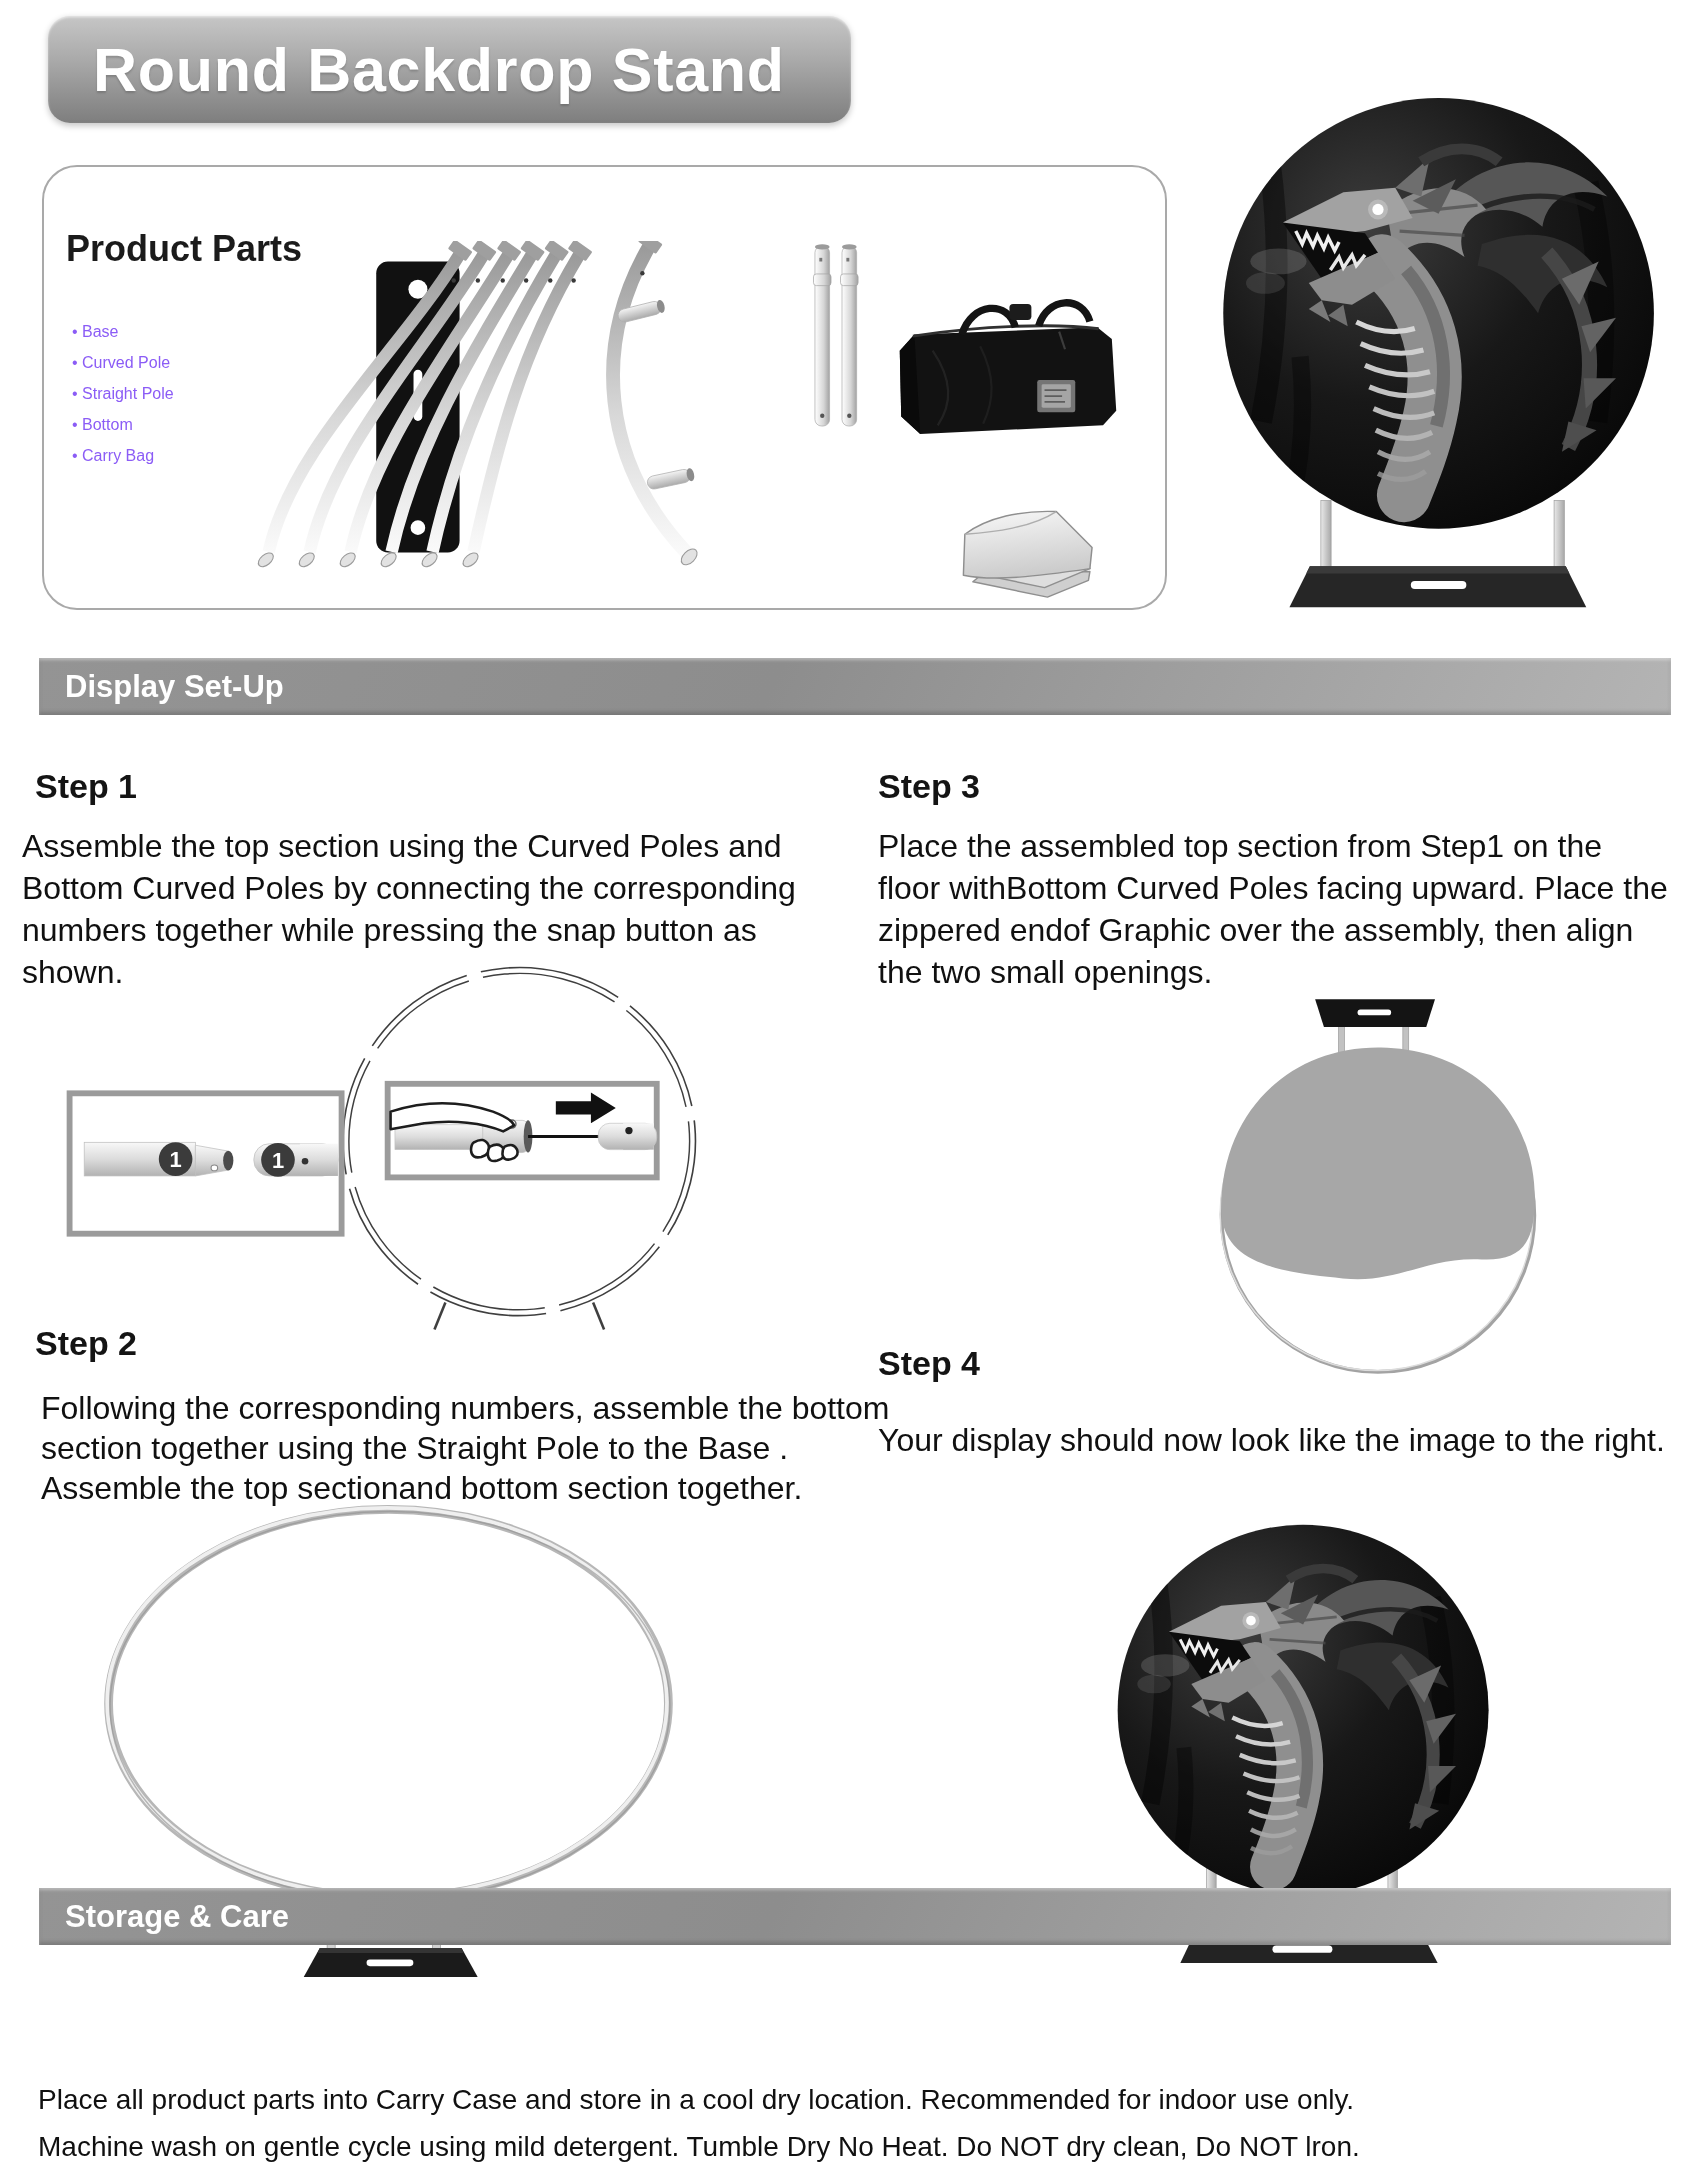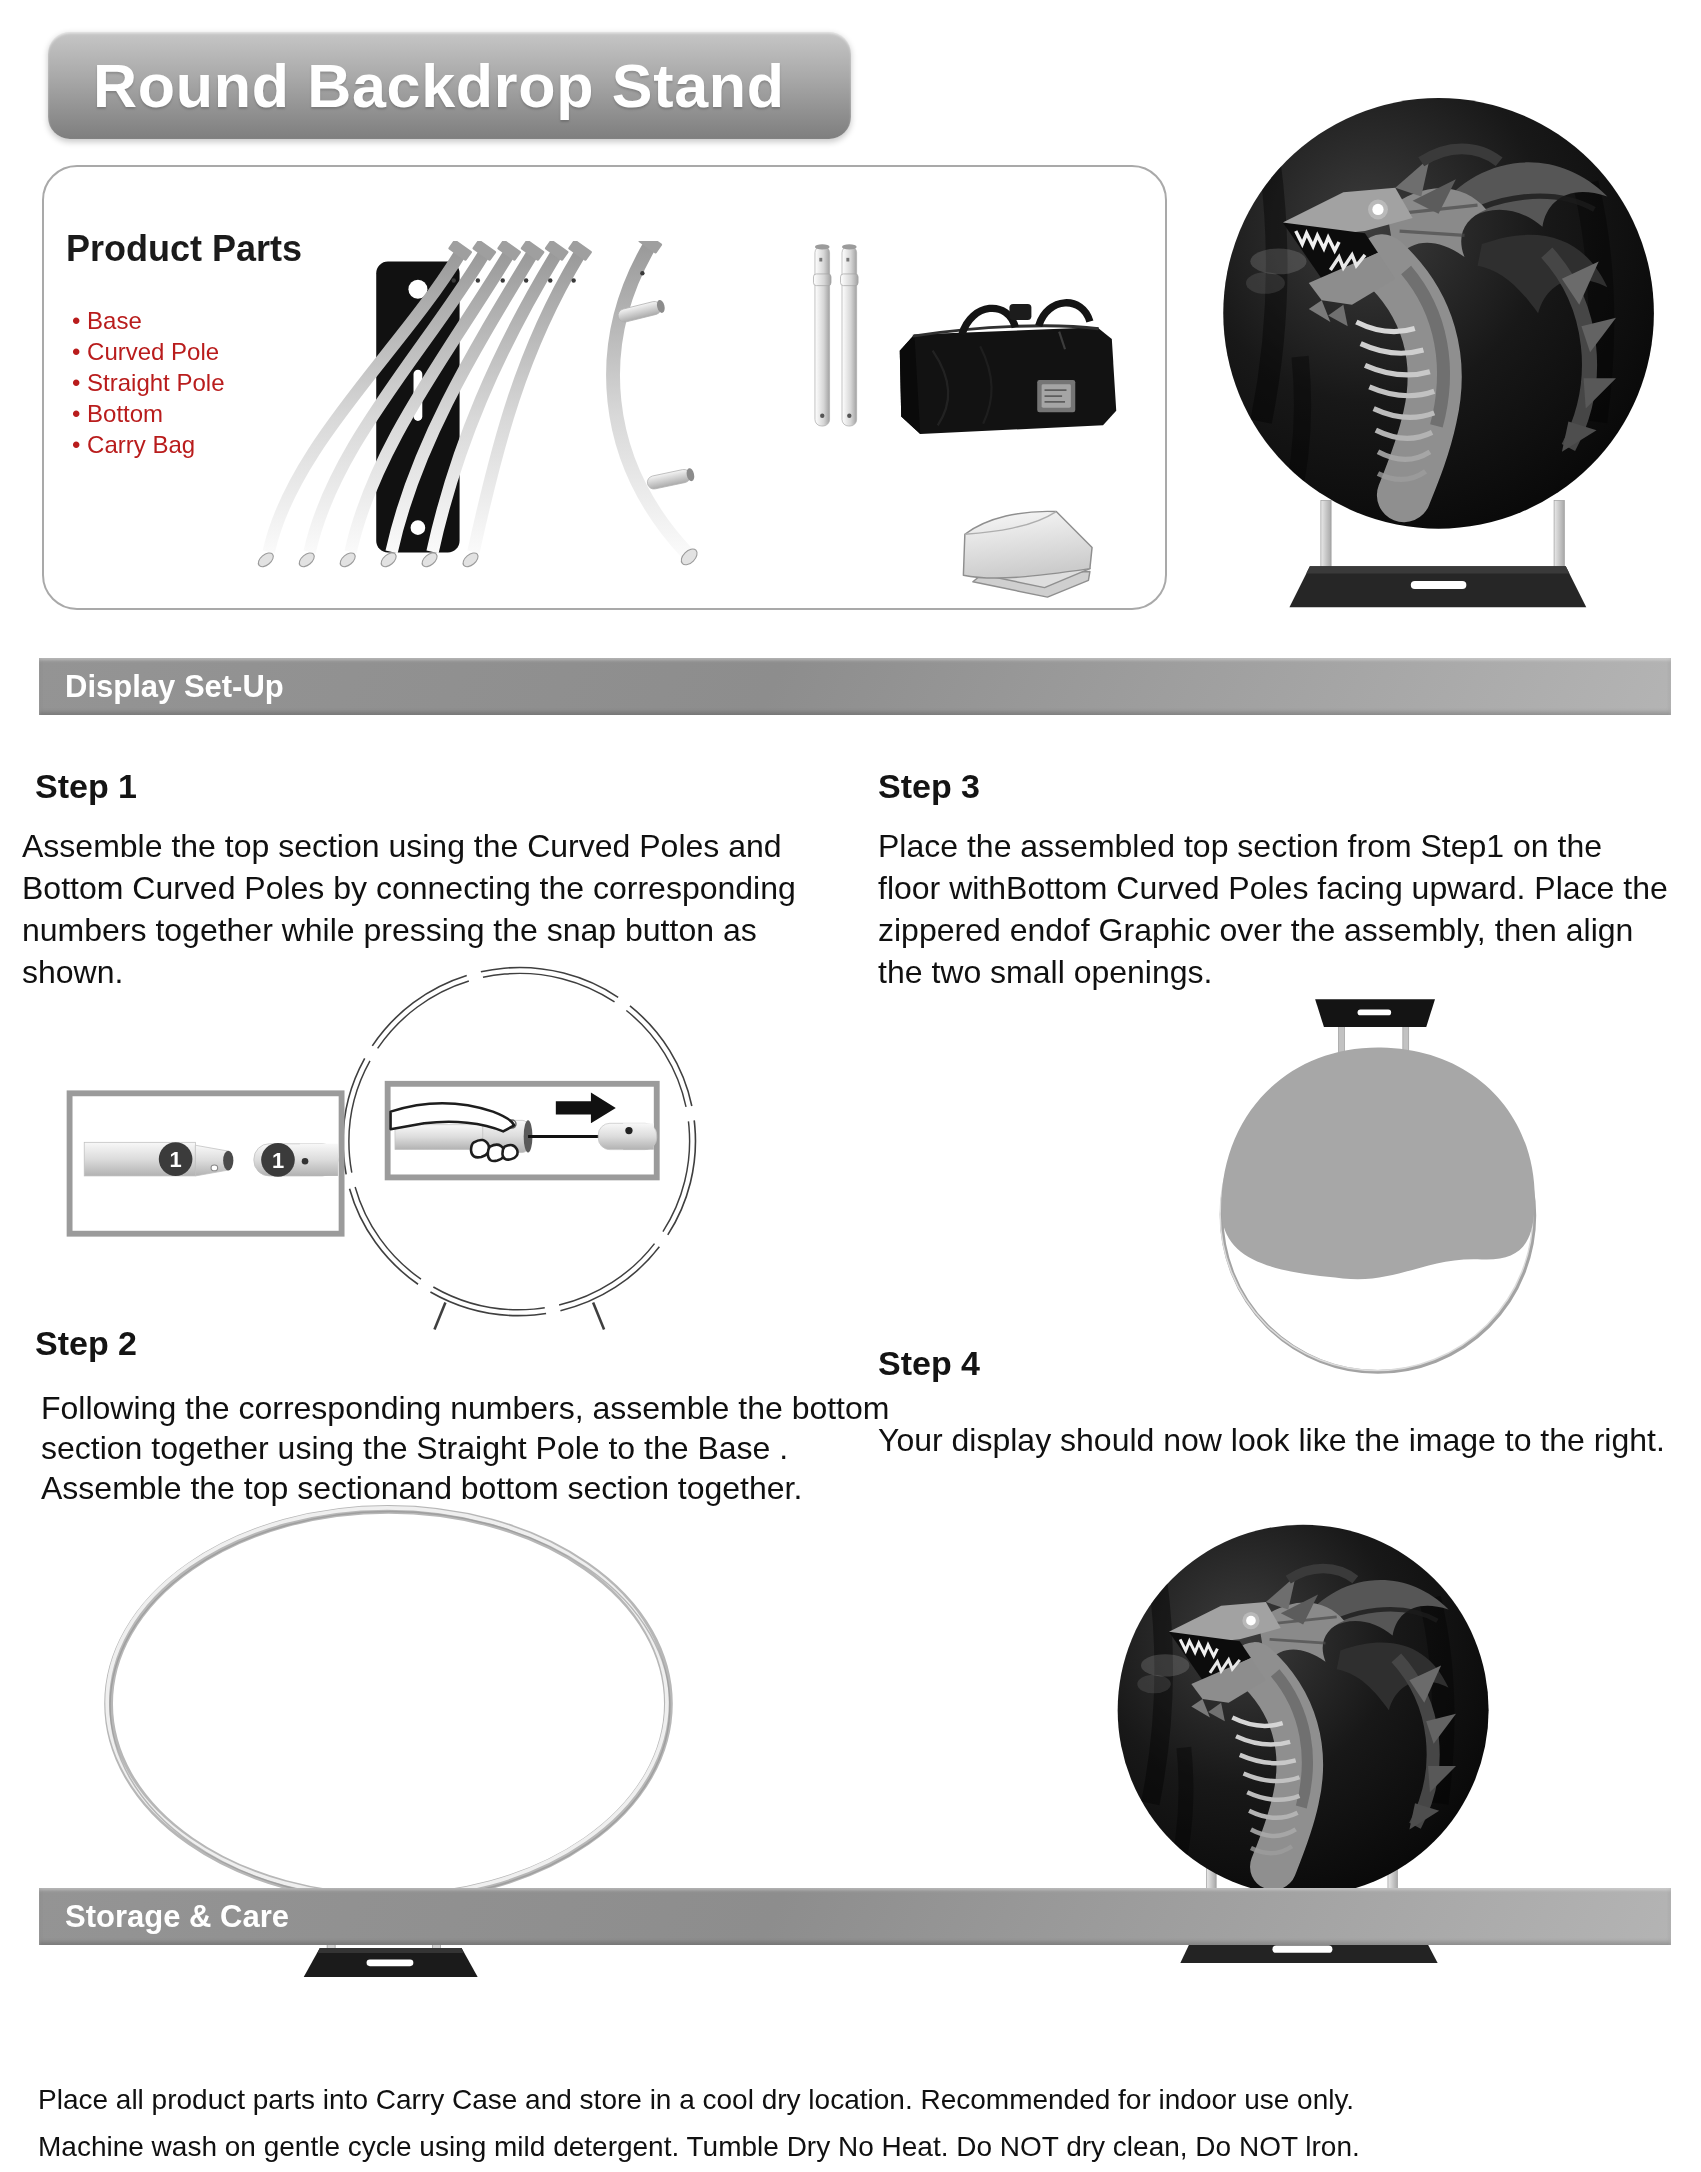--- a/index.html
+++ b/index.html
@@ -4,28 +4,28 @@
 <style>
   * { margin:0; padding:0; box-sizing:border-box; }
   html,body { width:1701px; height:2172px; }
   body { position:relative; background:#ffffff; color:#141414;
          font-family:"Liberation Sans", sans-serif; overflow:hidden; }
   svg { position:absolute; display:block; }
 
   .title-banner { position:absolute; left:48px; top:16px; width:803px; height:107px;
     border-radius:22px; display:flex; align-items:center;
     background:linear-gradient(180deg,#c6c6c6 0%,#a9a9a9 42%,#7e7e7e 100%);
-    box-shadow: inset 0 1.5px 2.2px rgba(255,255,255,.55), 0 2.2px 5.9px rgba(0,0,0,.22); margin-top: 16px; }
+    box-shadow: inset 0 1.5px 2.2px rgba(255,255,255,.55), 0 2.2px 5.9px rgba(0,0,0,.22); }
   .title-banner h1 { font-size:61px; font-weight:bold; color:#ffffff;
     padding-left:45px; letter-spacing:0.7px; text-shadow:0 1.5px 2.2px rgba(0,0,0,.18); }
 
   .parts-panel { position:absolute; left:42px; top:165px; width:1125px; height:445px;
     border:2.9px solid #a9a9a9; border-radius:35px; background:#ffffff;padding-left:36px; }
   .parts-heading { position:absolute; left:22px; top:61px; font-size:36px; font-weight:bold; color:#1b1b1b; }
-  .parts-list { position:absolute; left:28px; top:138px; list-style:none; font-size:24px; color:#b91c1c; }
+  .parts-list { position:absolute; left:28px; top:149px; list-style:none; font-size:16px; color:#8b5cf6; }
   .parts-list li { line-height:31px; white-space:nowrap; }
   .parts-list li::before { content:"• "; }
 
   .section-banner { position:absolute; left:39px; width:1632px; height:57px;
     display:flex; align-items:center;
     background:linear-gradient(115deg,#949494 0%,#8d8d8d 45%,#b4b4b4 100%);
     box-shadow: inset 0 2.2px 2.9px rgba(255,255,255,.35), inset 0 -2.9px 4.4px rgba(0,0,0,.18); }
   .section-banner h2 { font-size:31px; font-weight:bold; color:#ffffff; padding-left:26px; }
   #setup-banner { top:658px; }
   #storage-banner { top:1888px; }

